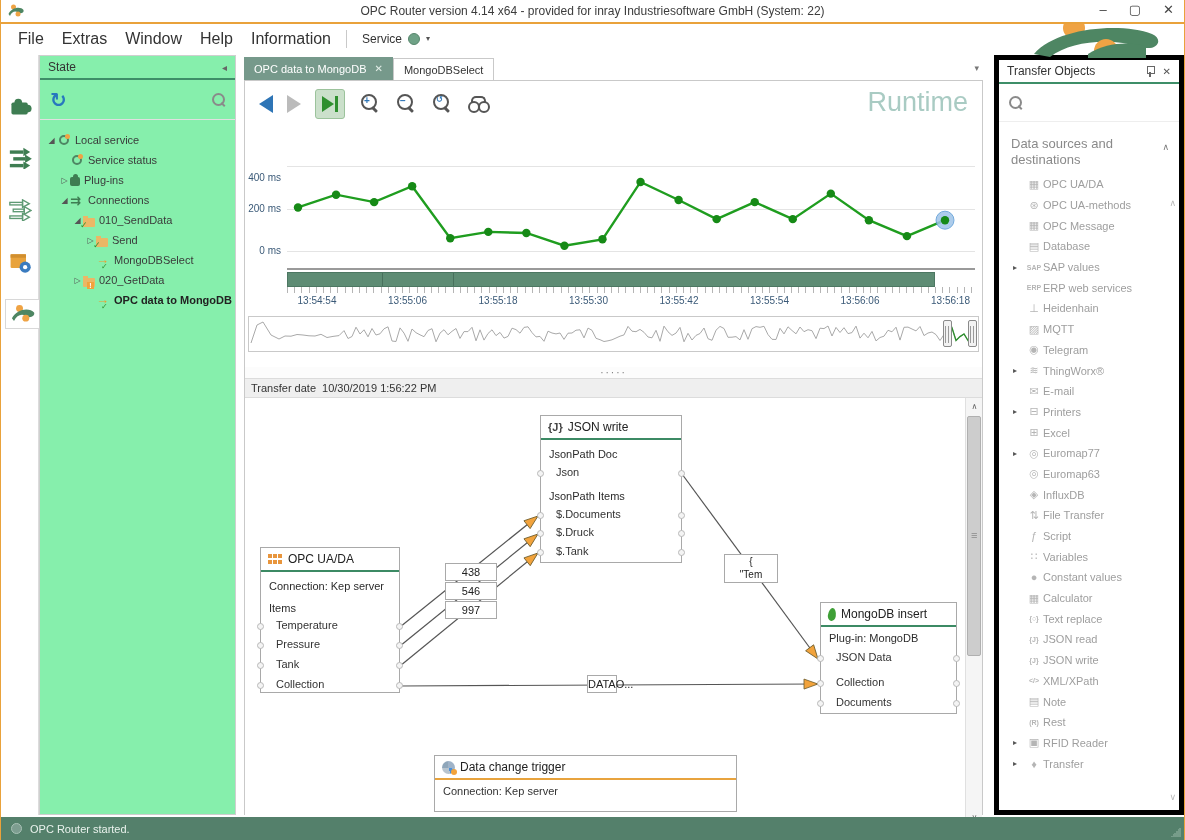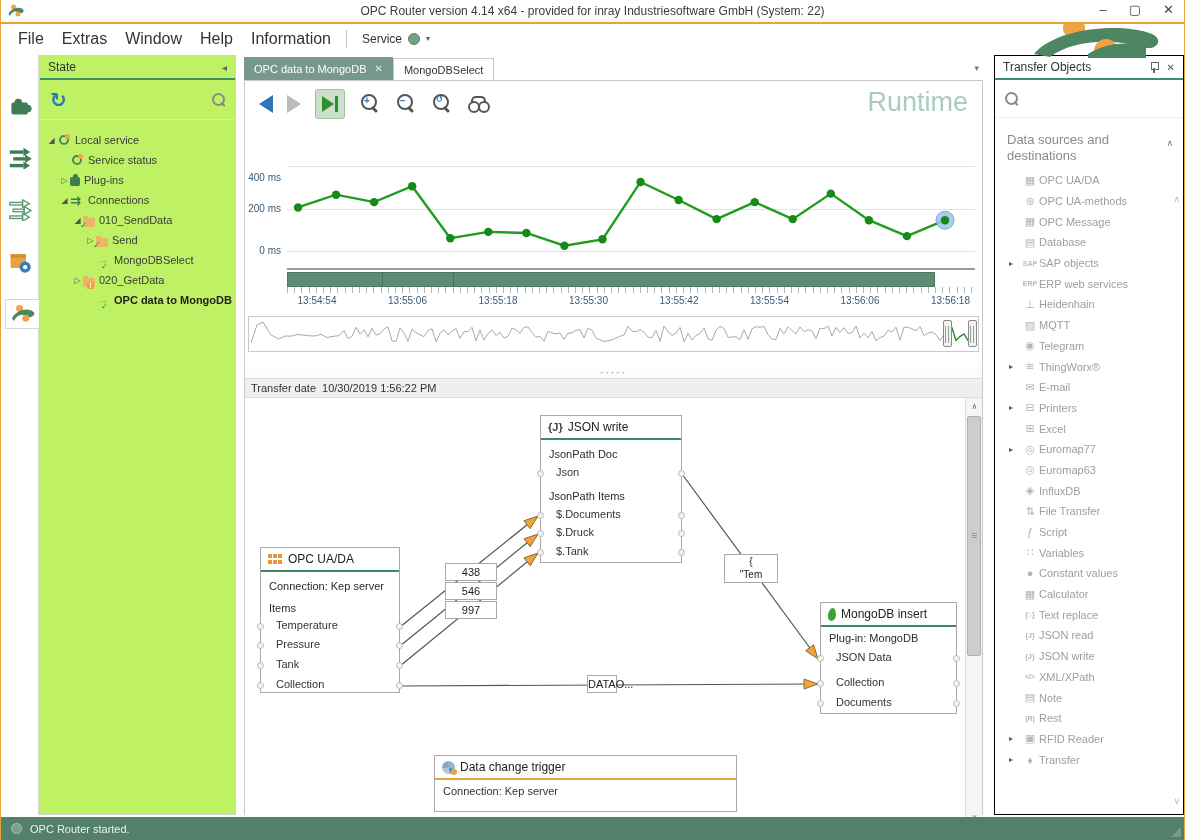--- a/index.html
+++ b/index.html
@@ -29,21 +29,21 @@
   #status-dot{width:11px;height:11px;border-radius:50%;background:#7D9D90;border:1px solid #A9C2B6;}
   #resize-grip{position:absolute;right:3px;bottom:3px;width:10px;height:10px;
     background:linear-gradient(135deg,transparent 50%,#7fa391 50%);opacity:.8;}
 
   
   #rail{position:absolute;left:0;top:2px;width:38px;height:760px;background:#fff;border-right:1px solid #dcdcdc;}
   .rail-btn{position:absolute;left:4px;width:30px;height:30px;display:flex;align-items:center;justify-content:center;cursor:pointer;}
   .rail-btn.active{border:1px solid #d8d8d8;border-right:none;background:#fff;width:34px;}
 
   
-  #state-panel{position:absolute;left:38px;top:2px;width:197px;height:760px;background:#bef264;border:1px solid #cfcfcf;}
+  #state-panel{position:absolute;left:38px;top:2px;width:197px;height:760px;background:#86efac;border:1px solid #cfcfcf;}
   .panel-header{height:24px;display:flex;align-items:center;justify-content:space-between;padding:0 8px;font-size:12px;color:#333;border-bottom:2px solid #3E8E68;}
   .hdr-btns{display:flex;gap:8px;color:#666;font-size:9px;align-items:center;}
   #state-toolbar{height:40px;display:flex;align-items:center;justify-content:space-between;padding:0 10px;border-bottom:1px solid #e0e0e0;}
   .refresh-glyph{font-size:20px;font-weight:bold;color:#2878BE;line-height:20px;cursor:pointer;}
   .mag-icon{position:relative;width:13px;height:13px;display:inline-block;cursor:pointer;}
   .mag-icon::before{content:"";position:absolute;left:0;top:0;width:9px;height:9px;border:2px solid #8a8a8a;border-radius:50%;}
   .mag-icon::after{content:"";position:absolute;left:10px;top:9px;width:2px;height:5px;background:#8a8a8a;transform:rotate(-45deg);}
   #tree{padding:10px 2px 0 6px;}
   .tree-row{display:flex;align-items:center;height:20px;cursor:pointer;white-space:nowrap;}
   .tree-row .exp{width:11px;flex:none;font-size:8px;color:#555;text-align:center;}
@@ -129,21 +129,21 @@
   .gauge{width:13px;height:13px;border-radius:50%;background:conic-gradient(#9fb3c8 0 30%,#4a90d9 30% 45%,#b8c4ce 45% 75%,#8fa6ba 75% 100%);position:relative;flex:none;}
   .gauge::after{content:"";position:absolute;right:-2px;bottom:-1px;width:6px;height:6px;border-radius:50%;background:#F2A33C;}
   .trig-line{font-size:11px;color:#333;padding:1px 8px;white-space:nowrap;}
   
   #dg-scroll{position:absolute;right:0;top:0;width:17px;height:100%;background:#f5f5f5;border-left:1px solid #e0e0e0;}
   .sb-arrow{position:absolute;left:0;width:17px;height:17px;text-align:center;font-size:8px;color:#606060;line-height:17px;background:#f5f5f5;cursor:pointer;}
   #dg-thumb{position:absolute;left:1px;width:14px;background:#cdcdcd;border:1px solid #b0b0b0;border-radius:2px;cursor:grab;}
   #dg-thumb::after{content:"\2261";position:absolute;left:3px;top:50%;margin-top:-7px;color:#8a8a8a;font-size:11px;}
 
   
-  #right-panel{position:absolute;left:993px;top:2px;width:190px;height:760px;background:#fff;border:1px solid #000000;}
+  #right-panel{position:absolute;left:993px;top:2px;width:190px;height:760px;background:#fff;border:5px solid #000000;}
   #to-search{height:38px;display:flex;align-items:center;padding:0 10px;border-bottom:1px solid #eee;}
   #to-section{display:flex;align-items:flex-start;justify-content:space-between;padding:14px 10px 6px 12px;}
   #to-section .sec-title{font-size:13px;color:#8a8a8a;line-height:16px;width:120px;}
   #to-section .chev{font-size:9px;color:#777;margin-top:6px;cursor:pointer;}
   #to-list{position:relative;}
   .to-item{display:flex;align-items:center;height:20.7px;padding-left:14px;cursor:pointer;}
   .to-item .exp{width:12px;font-size:8px;color:#555;flex:none;}
   .to-item .glyph{width:18px;flex:none;color:#b5b5b5;font-size:11px;text-align:center;}
   .to-item .glyph.small{font-size:7px;letter-spacing:0;font-weight:bold;}
   .to-item .to-lbl{color:#9e9e9e;font-size:11px;white-space:nowrap;}
@@ -546,21 +546,21 @@
             <span class="to-lbl">OPC Message</span>
           </div>
           <div class="to-item">
             <span class="exp"></span>
             <span class="glyph">▤</span>
             <span class="to-lbl">Database</span>
           </div>
           <div class="to-item">
             <span class="exp">▸</span>
             <span class="glyph small">SAP</span>
-            <span class="to-lbl">SAP objects</span>
+            <span class="to-lbl">SAP values</span>
           </div>
           <div class="to-item">
             <span class="exp"></span>
             <span class="glyph small">ERP</span>
             <span class="to-lbl">ERP web services</span>
           </div>
           <div class="to-item">
             <span class="exp"></span>
             <span class="glyph">⊥</span>
             <span class="to-lbl">Heidenhain</span>

